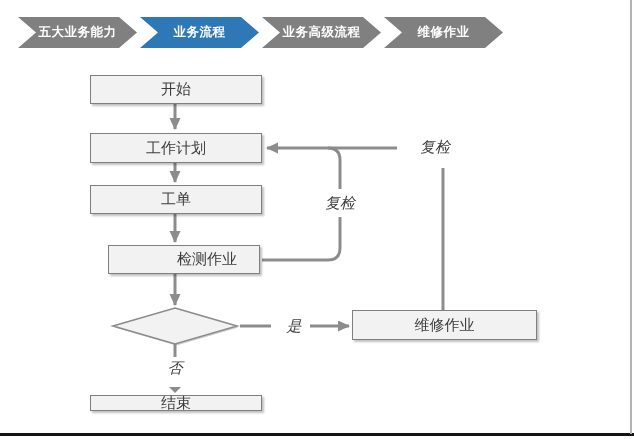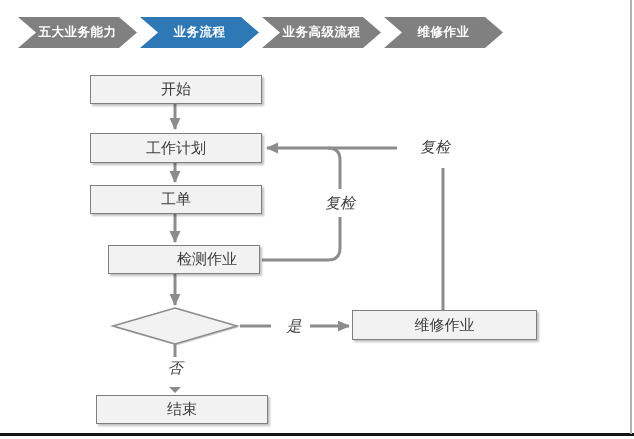--- a/index.html
+++ b/index.html
@@ -33,21 +33,21 @@
     background: #f2f2f2;
     border: 1.6px solid #7f7f7f;
     box-shadow: 1.5px 1.5px 2px rgba(0,0,0,0.25);
     display: flex; align-items: center; justify-content: center;
     font-size: 15px; color: #3d3d3d;
   }
   #node-start      { left: 90px;  top: 75px;  width: 172px; height: 29px; }
   #node-work-plan  { left: 90px;  top: 133px; width: 172px; height: 30px; }
   #node-work-order { left: 90px;  top: 185px; width: 172px; height: 29px; }
   #node-inspection { left: 108px;  top: 245px; width: 152px; height: 29px; padding-left: 46px; }
-  #node-end        { left: 96px;  top: 395px; width: 172px; height: 29px; }
+  #node-end        { left: 90px;  top: 395px; width: 172px; height: 16px; }
   #node-repair     { left: 352px; top: 310px; width: 185px; height: 30px; }
 
   .diamond-label {
     position: absolute; left: 175px; top: 326px;
     transform: translate(-50%, -50%);
     font-size: 15px; color: #3d3d3d; white-space: nowrap;
   }
 
   .edge-label {
     position: absolute; transform: translate(-50%, -50%);

